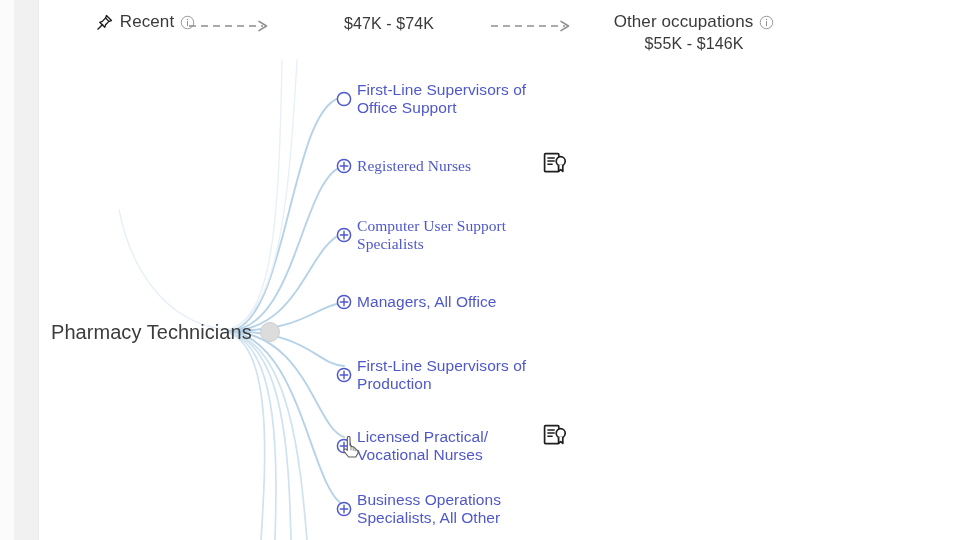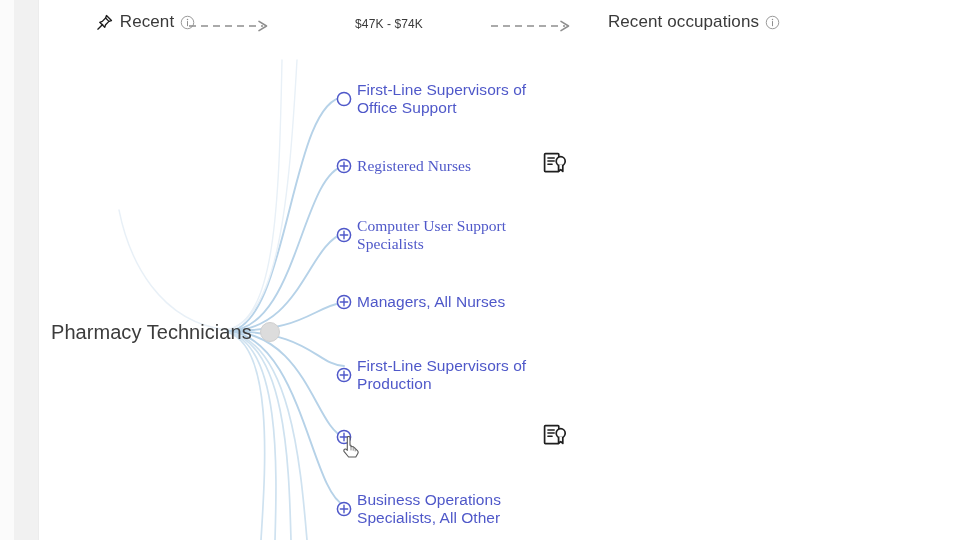--- a/index.html
+++ b/index.html
@@ -15,21 +15,21 @@
   .strip-outer{position:absolute;left:0;top:0;width:14px;height:540px;background:#fbfbfb;}
   .strip-gray{position:absolute;left:14px;top:0;width:24px;height:540px;background:#f1f1f1;}
   .strip-edge{position:absolute;left:38px;top:0;width:1px;height:540px;background:#ececec;}
   .canvas{position:absolute;left:39px;top:0;width:921px;height:540px;background:#ffffff;}
 
   
   .header{position:absolute;left:39px;top:0;width:921px;height:58px;}
   .hgroup{position:absolute;text-align:center;color:#2b2b2b;}
   .hgroup .hrow{display:flex;align-items:center;justify-content:center;gap:6px;white-space:nowrap;}
   .hgroup .htitle{font-size:17px;line-height:20px;color:#3a3a3a;letter-spacing:0.1px;}
-  .hgroup .hsub{font-size:12px;line-height:20px;color:#3a3a3a;margin-top:2px;letter-spacing:0.1px;text-align:center;}
+  .hgroup .hsub{font-size:16px;line-height:20px;color:#3a3a3a;margin-top:2px;letter-spacing:0.1px;text-align:center;}
 
   .pin-icon{display:inline-block;width:19px;height:19px;flex:0 0 auto;}
   .info-icon{display:inline-block;width:15px;height:15px;flex:0 0 auto;}
 
   .arrow{position:absolute;height:14px;}
 
   
   .graph{position:absolute;left:39px;top:0;width:921px;height:540px;}
   svg.links{position:absolute;left:0;top:0;width:921px;height:540px;overflow:visible;}
 
@@ -79,29 +79,30 @@
       </div>
       <div class="hsub"></div>
     </div>
 
     <div class="hgroup" style="left:240px;top:12px;width:220px;">
       <div class="hsub">$47K - $74K</div>
     </div>
 
     <div class="hgroup" style="left:540px;top:12px;width:230px;">
       <div class="hrow">
-        <span class="htitle">Recent occupations</span>
+        <span class="htitle">Other occupations</span>
         <span class="info-icon">
           <svg viewBox="0 0 24 24" width="15" height="15">
             <circle cx="12" cy="12" r="10" fill="none" stroke="#9a9a9a" stroke-width="1.6"></circle>
             <circle cx="12" cy="7.2" r="1.15" fill="#8f8f8f"></circle>
             <path d="M12 10.4 V17.2" stroke="#8f8f8f" stroke-width="1.6" stroke-linecap="round"></path>
           </svg>
         </span>
       </div>
+      <div class="hsub">$55K - $146K</div>
     </div>
 
     <div class="arrow" style="left:148px;top:19px;width:90px;">
       <svg viewBox="0 0 90 14" width="90" height="14">
         <path d="M2 7 H76" stroke="#8e8e8e" stroke-width="1.6" fill="none" stroke-dasharray="7 5"></path>
         <path d="M72 2.4 L79.5 7 L72 11.6" stroke="#8e8e8e" stroke-width="1.6" fill="none" stroke-linecap="round" stroke-linejoin="round"></path>
       </svg>
     </div>
 
     <div class="arrow" style="left:450px;top:19px;width:90px;">
@@ -181,41 +182,43 @@
 Specialists</span>
     </div>
 
     <div class="node" style="left:296px;top:293px;">
       <span class="node-dot">
         <svg viewBox="0 0 18 18" width="18" height="18">
           <circle cx="9" cy="9" r="6.6" fill="#ffffff" stroke="#4f58c9" stroke-width="1.5"></circle>
           <path d="M9 5.3 V12.7 M5.3 9 H12.7" stroke="#4f58c9" stroke-width="1.4" stroke-linecap="round"></path>
         </svg>
       </span>
-      <span class="node-label">Managers, All Nurses</span>
+      <span class="node-label">Managers, All Office</span>
     </div>
 
     <div class="node" style="left:296px;top:357px;">
       <span class="node-dot">
         <svg viewBox="0 0 18 18" width="18" height="18">
           <circle cx="9" cy="9" r="6.6" fill="#ffffff" stroke="#4f58c9" stroke-width="1.5"></circle>
           <path d="M9 5.3 V12.7 M5.3 9 H12.7" stroke="#4f58c9" stroke-width="1.4" stroke-linecap="round"></path>
         </svg>
       </span>
       <span class="node-label">First-Line Supervisors of
 Production</span>
     </div>
 
     <div class="node" style="left:296px;top:428px;">
       <span class="node-dot">
         <svg viewBox="0 0 18 18" width="18" height="18">
           <circle cx="9" cy="9" r="6.6" fill="#ffffff" stroke="#4f58c9" stroke-width="1.5"></circle>
           <path d="M9 5.3 V12.7 M5.3 9 H12.7" stroke="#4f58c9" stroke-width="1.4" stroke-linecap="round"></path>
         </svg>
       </span>
+      <span class="node-label">Licensed Practical/
+Vocational Nurses</span>
     </div>
     <div class="cert-icon" style="left:503px;top:423px;">
       <svg viewBox="0 0 26 26" width="26" height="26">
         <rect x="2.6" y="2.6" width="14.2" height="18" rx="0.8" fill="#ffffff" stroke="#1f1f1f" stroke-width="1.7"></rect>
         <path d="M5.9 7.0 H12.2 M5.9 10.1 H12.2 M5.9 13.2 H10.1" stroke="#1f1f1f" stroke-width="1.5" stroke-linecap="round"></path>
         <circle cx="18.7" cy="10.2" r="4.5" fill="#ffffff" stroke="#1f1f1f" stroke-width="1.7"></circle>
         <path d="M16.6 14.0 L16.6 20.4 L18.7 18.7 L20.8 20.4 L20.8 14.0" fill="#ffffff" stroke="#1f1f1f" stroke-width="1.7" stroke-linejoin="round"></path>
       </svg>
     </div>
 

